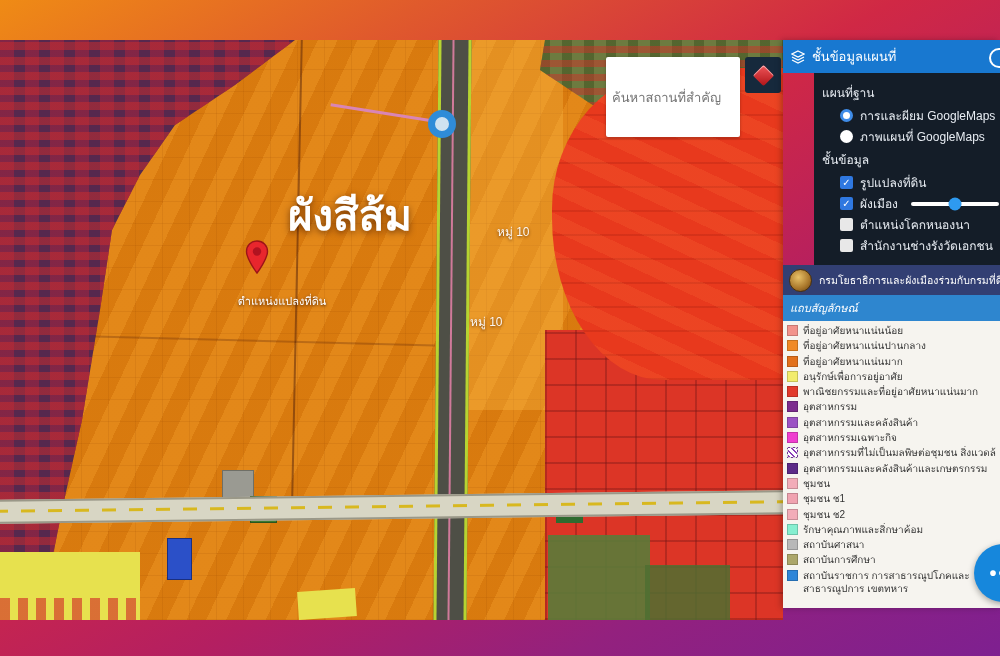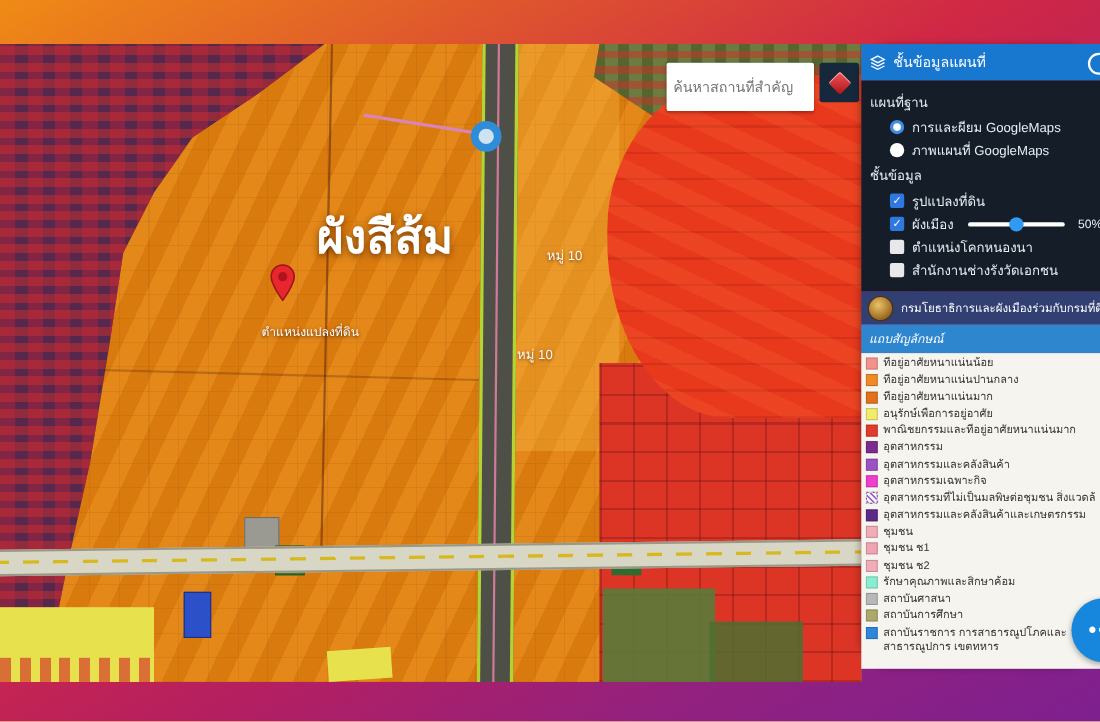--- a/index.html
+++ b/index.html
@@ -59,33 +59,33 @@
   
   .zone-label{position:absolute;left:180px;top:142px;width:340px;text-align:center;
     font-size:42px;font-weight:700;color:#fff;text-shadow:0 2px 7px rgba(60,20,0,.65);}
   .pin{position:absolute;left:245px;top:200px;width:24px;height:34px;}
   .pin-caption{position:absolute;left:192px;top:252px;width:180px;text-align:center;
     font-size:11px;color:#fff;text-shadow:0 1px 3px rgba(40,10,0,.8);}
   .area-label{position:absolute;font-size:12px;color:rgba(255,255,255,.94);text-shadow:0 1px 3px rgba(60,20,0,.7);}
   .al0{left:497px;top:182px;} .al1{left:470px;top:272px;}
   
   .searchbar{position:absolute;left:606px;top:17px;display:flex;gap:5px;align-items:flex-start;}
-  .searchbar input{width:122px;height:44px;border:none;border-radius:2px;padding:0 6px;
+  .searchbar input{width:122px;height:44px;border:none;border-radius:2px;padding:18px 6px;
     font-size:13px;color:#4d7c0f;background:#fff;outline:none;box-shadow:0 1px 3px rgba(0,0,0,.3);}
   .search-logo{width:36px;height:36px;border:none;border-radius:3px;background:#16293c;
     display:flex;align-items:center;justify-content:center;cursor:pointer;}
   .gem{width:15px;height:15px;transform:rotate(45deg);border-radius:2px;
     background:linear-gradient(135deg,#f0565a,#b01418);box-shadow:inset 1px 1px 0 rgba(255,255,255,.5);}
   
   .panel{position:absolute;left:783px;top:40px;width:217px;height:568px;display:flex;flex-direction:column;
-    box-shadow:-2px 0 6px rgba(0,0,0,.25);border-radius:29px;}
+    box-shadow:-2px 0 6px rgba(0,0,0,.25);}
   .panel-header{height:33px;background:#1878d0;color:#fff;display:flex;align-items:center;gap:7px;
     padding:0 8px;font-size:13px;position:relative;flex:0 0 auto;}
   .collapse-circle{position:absolute;right:-9px;top:8px;width:16px;height:16px;border:2px solid #fff;border-radius:50%;}
-  .panel-dark{background:#141d28;color:#e8edf3;padding:7px 8px 9px 8px;flex:0 0 auto;}
+  .panel-dark{background:#141d28;color:#e8edf3;padding:7px 8px 9px 8px;flex:0 0 auto;margin-left:31px;}
   .sec-label{font-size:12px;margin:3px 0 3px 0;}
   .ctl-row{display:flex;align-items:center;gap:7px;margin-left:18px;height:21px;font-size:12px;white-space:nowrap;}
   .radio{width:13px;height:13px;border-radius:50%;background:#fff;flex:0 0 auto;box-sizing:border-box;}
   .radio.sel{border:3.5px solid #3f8ce8;}
   .cb{width:13px;height:13px;border-radius:2px;background:#e8e8e8;flex:0 0 auto;
     display:flex;align-items:center;justify-content:center;font-size:10px;color:#fff;}
   .cb.on{background:#2f78e0;}
   .cb.on::after{content:"✓";}
   .slider{position:relative;width:88px;height:4px;background:#fff;border-radius:2px;margin-left:6px;flex:0 0 auto;}
   .slider .thumb{position:absolute;left:50%;top:50%;transform:translate(-50%,-50%);

